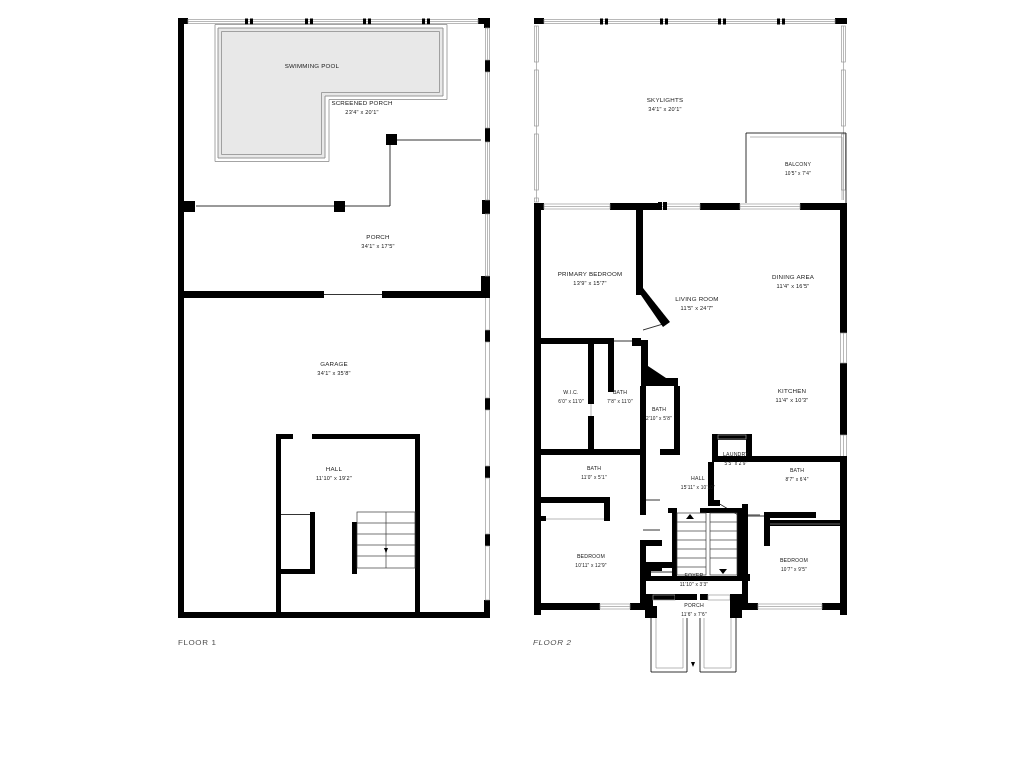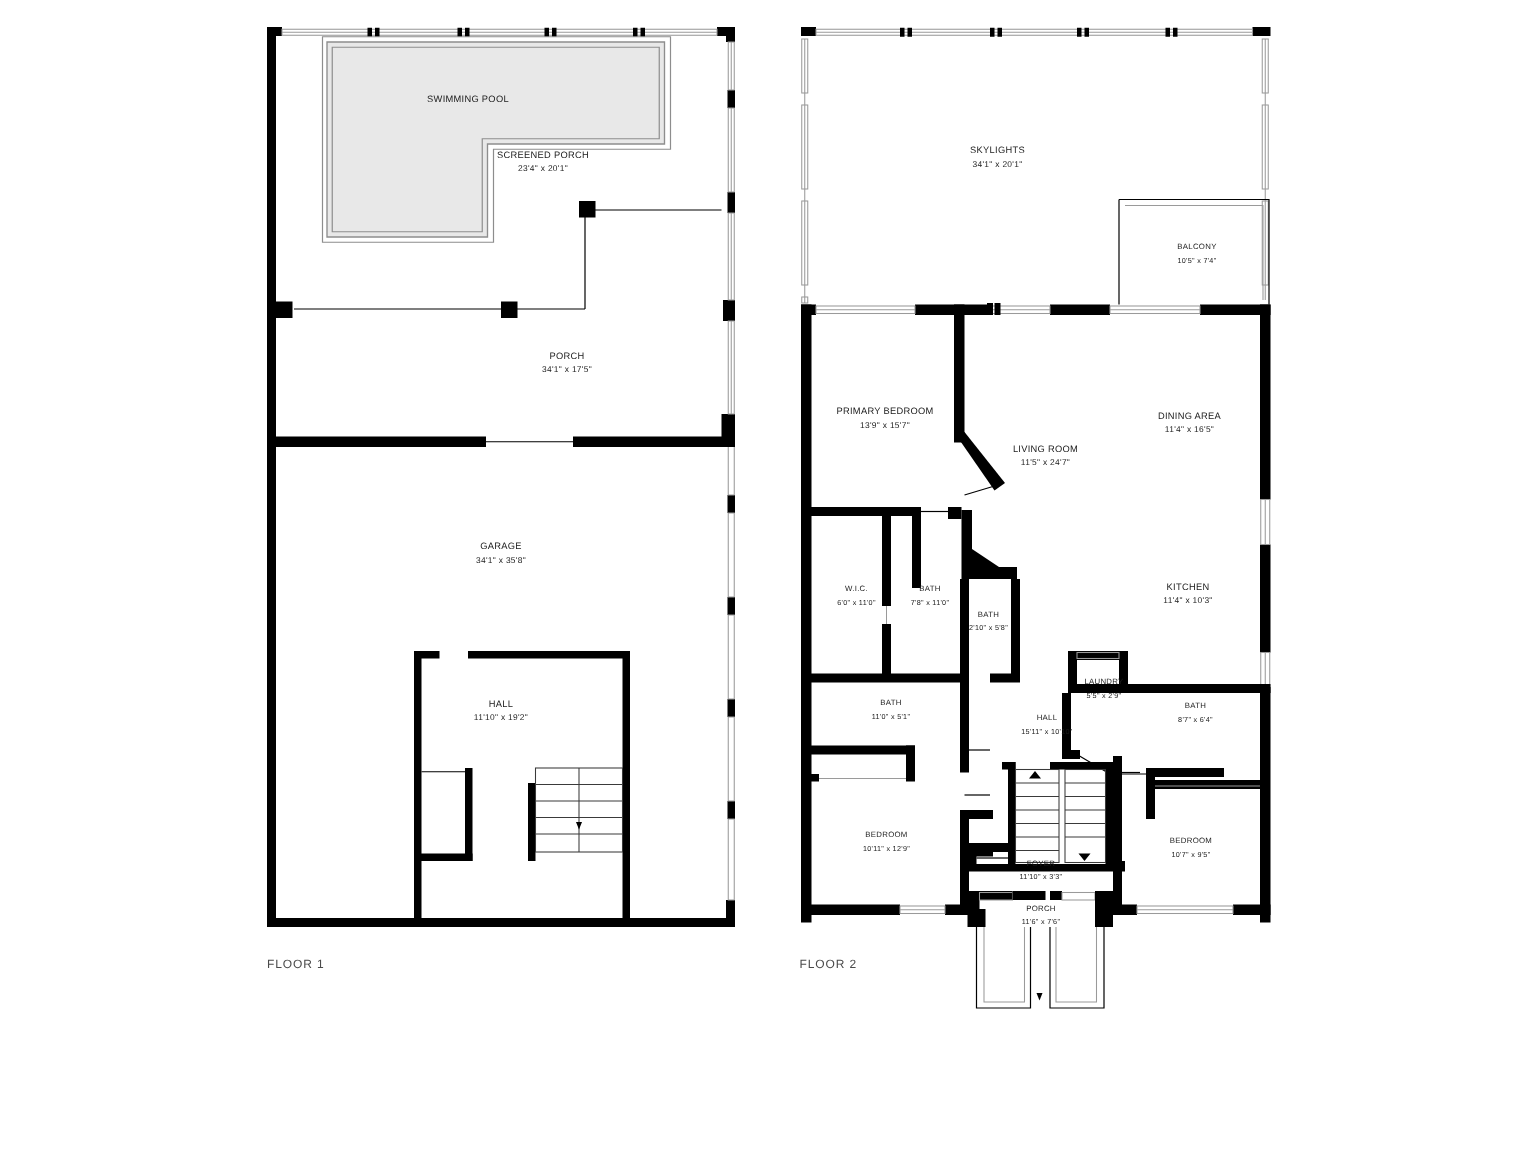--- a/index.html
+++ b/index.html
@@ -48,21 +48,21 @@
 
   .floor-label {
     position: absolute;
     font-family: "Liberation Sans", sans-serif;
     font-size: 8px;
     color: #4a4a4a;
     letter-spacing: 0.6px;
     white-space: nowrap;
   }
   #floor1-label { left: 178px; top: 638px; }
-  #floor2-label { left: 533px; top: 638px; }
+  #floor2-label { left: 533px; top: 638px; font-style: italic; }
 
   #footer {
     position: absolute;
     left: 0;
     top: 726px;
     width: 1024px;
     height: 42px;
   }
 </style>
 </head>

